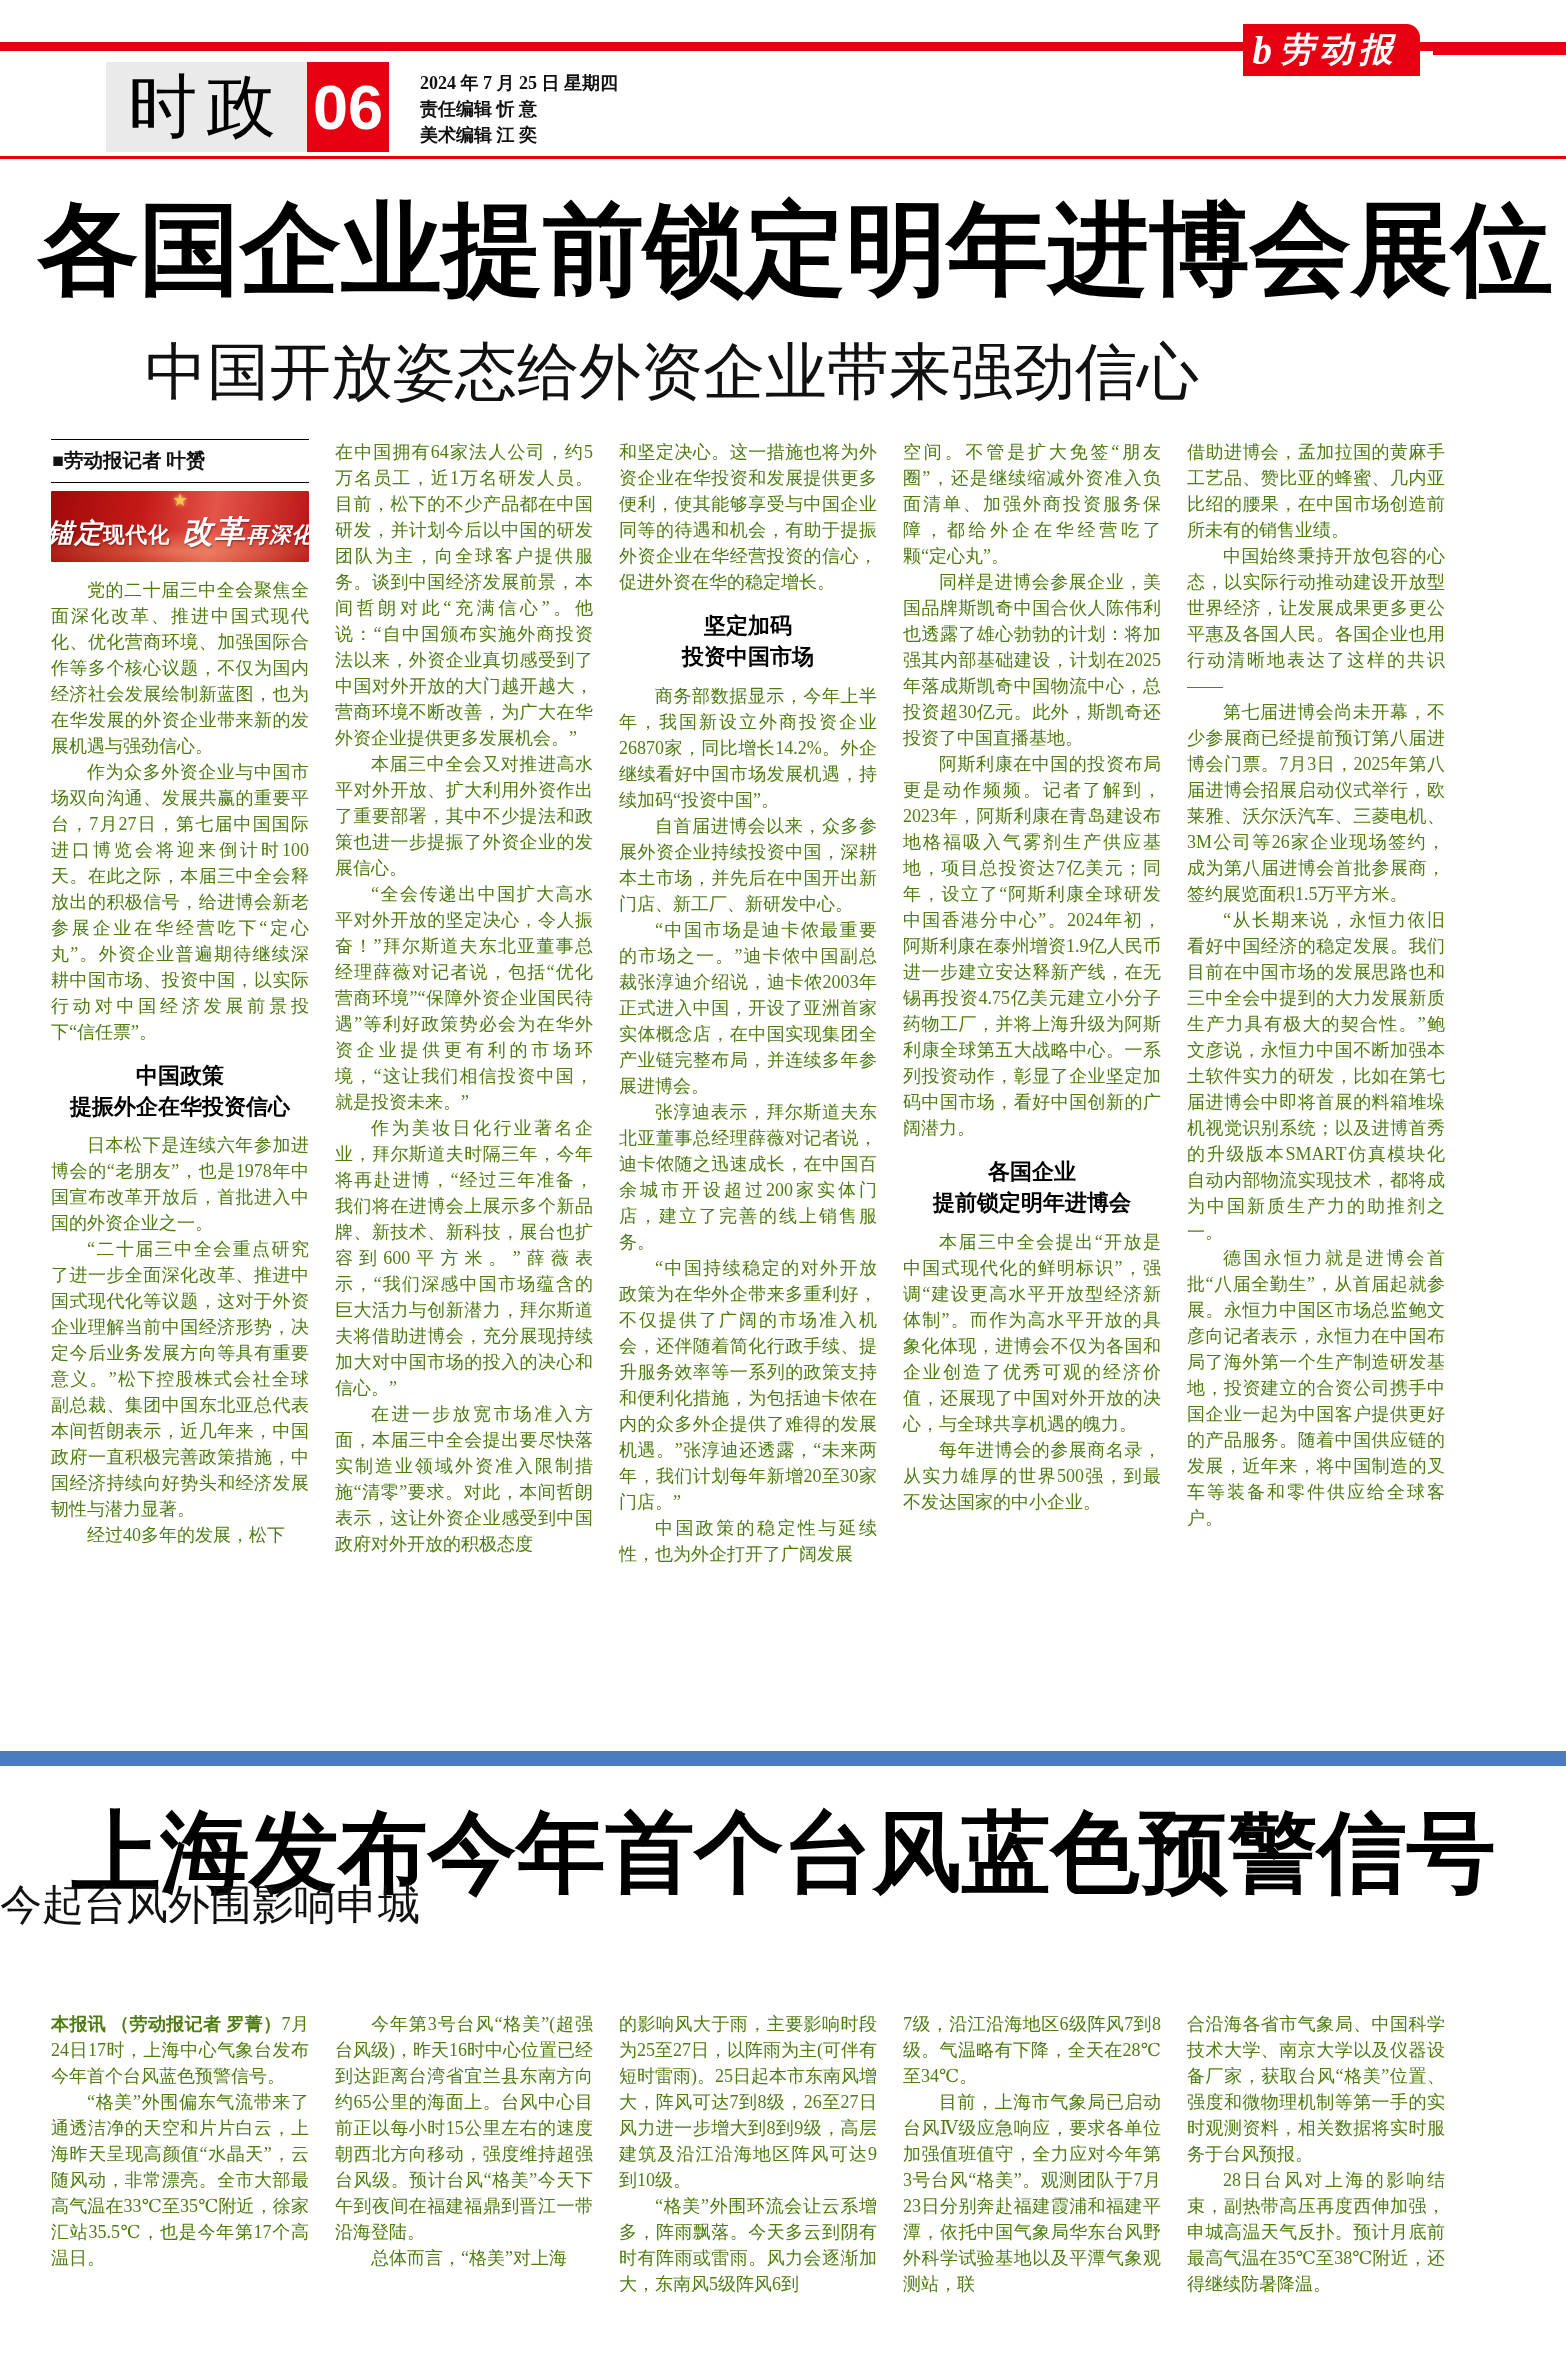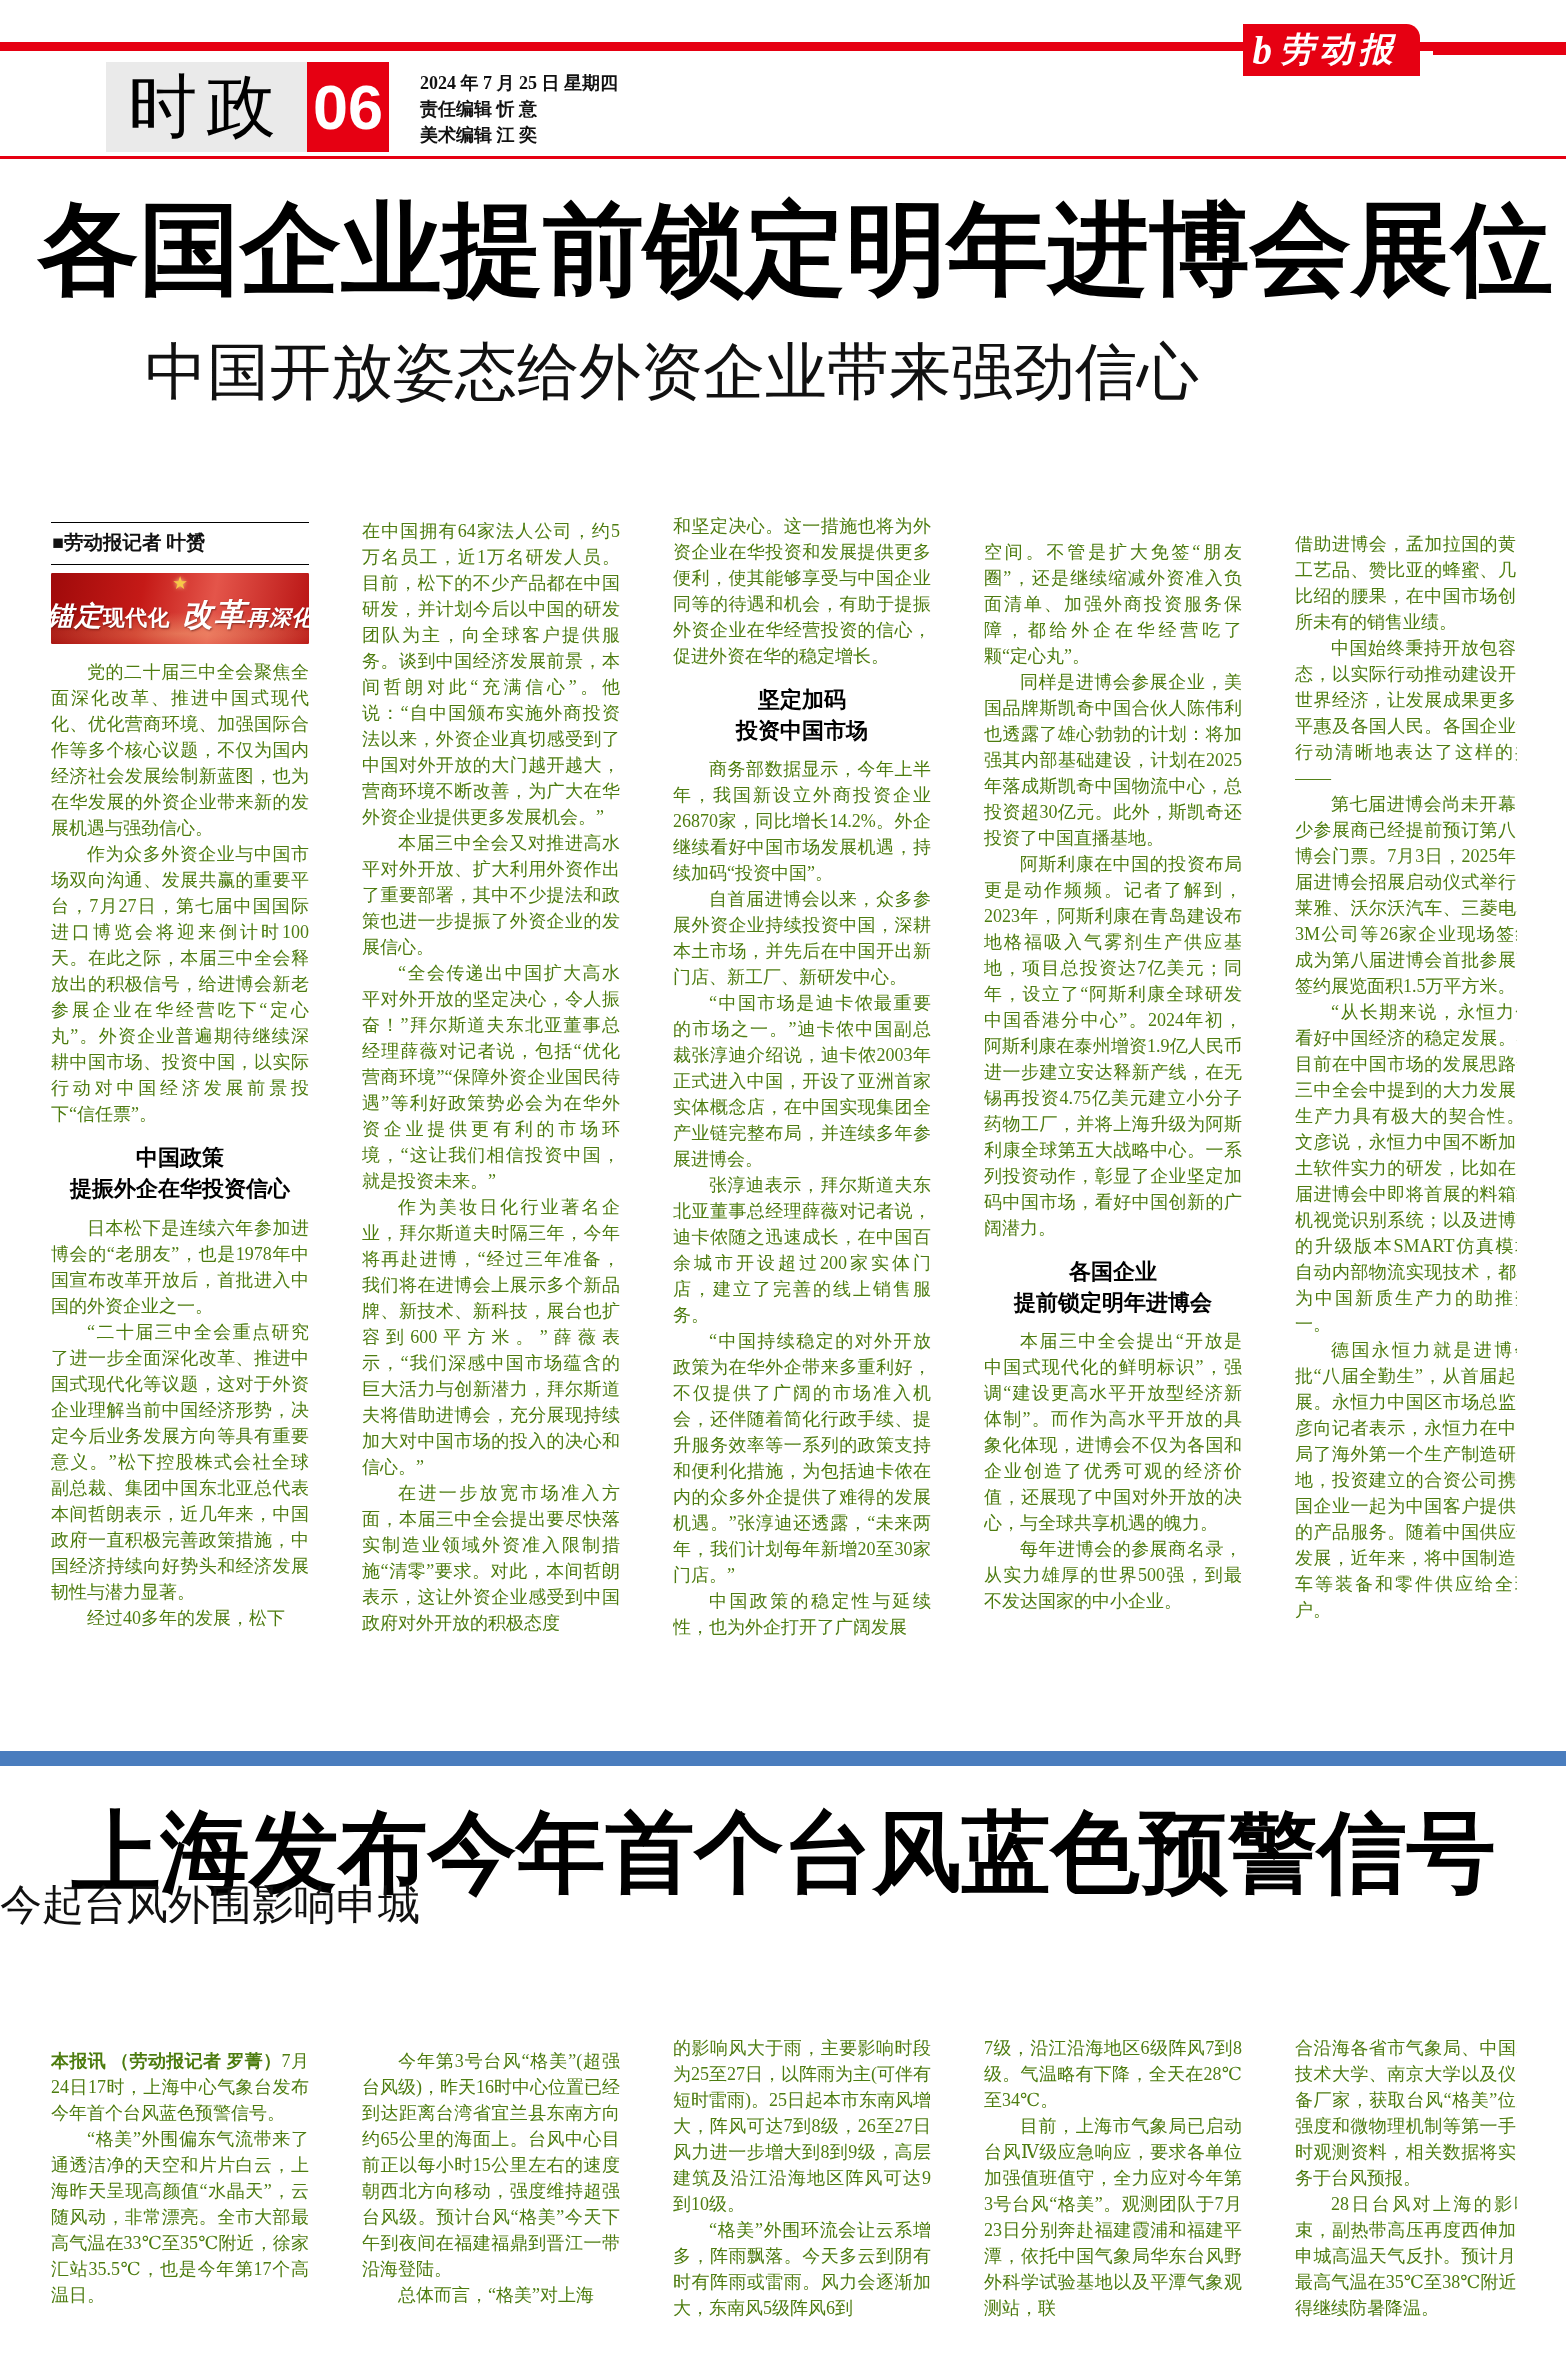--- a/index.html
+++ b/index.html
@@ -19,21 +19,21 @@
   .logo-b{color:#fff;font-size:39px;font-weight:bold;font-style:italic;line-height:1;margin-right:8px;}
   .logo-name{color:#fff;font-size:34px;font-weight:bold;font-style:italic;letter-spacing:5.4px;line-height:1;}
   .logo-strip{position:absolute;left:1433px;top:43px;width:133px;height:12px;background:#e60012;}
   .red-rule{position:absolute;left:0;top:156px;width:1567px;height:2.7px;background:#e60012;}
   
   .headline1{position:absolute;left:12px;top:183px;width:1567px;text-align:center;
              font-weight:bold;font-size:101px;line-height:135px;color:#000;white-space:nowrap;}
   .subhead1{position:absolute;left:0;top:332px;width:1344px;text-align:center;
             font-size:62px;line-height:81px;font-weight:500;white-space:nowrap;}
   
-  .cols{position:absolute;left:51px;width:1466px;display:flex;gap:53px;overflow:hidden;align-items:center;}
+  .cols{position:absolute;left:51px;width:1466px;display:flex;gap:26px;overflow:hidden;align-items:flex-start;}
   #a1cols{top:439px;height:1275px;}
   #a2cols{top:2011px;height:334px;}
   .col{flex:0 0 258px;width:258px;overflow:hidden;}
   .para{font-size:18px;line-height:26px;text-align:justify;text-indent:2em;margin:0;color:#4d7c0f;}
   .para.cont{text-indent:0;}
   .colhead{text-align:center;font-weight:bold;font-size:22px;line-height:31px;margin:15px 0 10.8px;color:#000;}
   .byline{font-size:19.5px;font-weight:bold;border-top:1.3px solid #000;border-bottom:1.3px solid #000;
           padding:6.7px 1.3px 8px;}
   .lead-in{font-weight:bold;}
   

